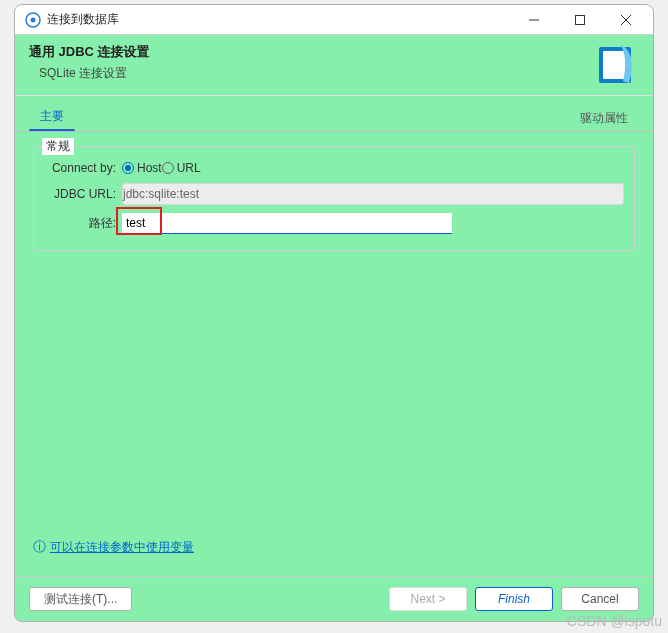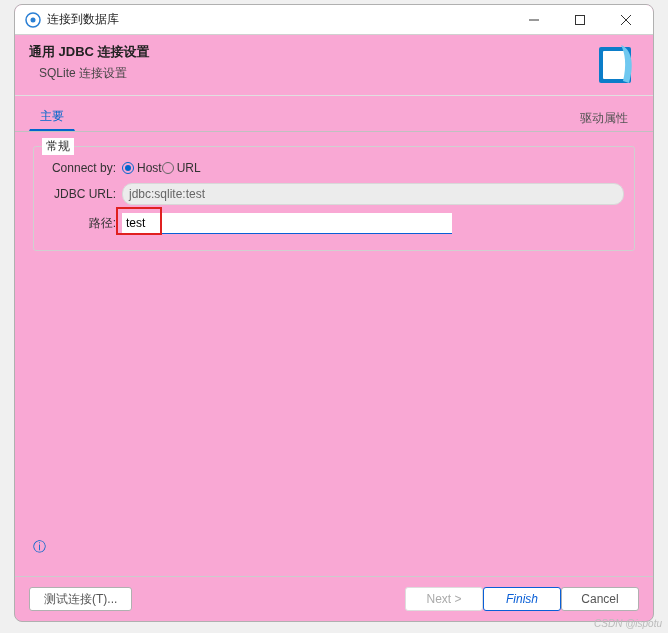--- a/index.html
+++ b/index.html
@@ -1,17 +1,17 @@
 <!DOCTYPE html>
 <html><head>
   <meta charset="utf-8">
   <style>
     * { margin: 0; padding: 0; box-sizing: border-box; font-family: "Microsoft YaHei", "Segoe UI", sans-serif; }
     body { background: #f0f0f0; width: 668px; height: 633px; position: relative; }
-    .window { position: absolute; left: 14px; top: 4px; width: 640px; height: 618px; background: #f9a8d4; border: 1px solid #b0b0b0; border-radius: 8px; display: flex; flex-direction: column; overflow: hidden; }
+    .window { position: absolute; left: 14px; top: 4px; width: 640px; height: 618px; background: #86efac; border: 1px solid #b0b0b0; border-radius: 8px; display: flex; flex-direction: column; overflow: hidden; }
     .titlebar { height: 30px; display: flex; align-items: center; padding: 0 4px 0 10px; background: #fff; border-bottom: 1px solid #d0d0d0; }
     .titlebar-icon { width: 16px; height: 16px; margin-right: 6px; display: inline-flex; }
     .titlebar-title { font-size: 12px; color: #222; flex: 1; }
     .winbtn { width: 46px; height: 28px; display: flex; align-items: center; justify-content: center; font-size: 11px; color: #333; }
     .winbtn svg { width: 10px; height: 10px; }
     .header { display: flex; padding: 8px 14px 10px 14px; border-bottom: 1px solid #e0e0e0; }
     .header-text { flex: 1; }
     .header-title { font-size: 13px; font-weight: bold; color: #222; margin-bottom: 4px; }
     .header-sub { font-size: 12px; color: #444; padding-left: 10px; }
     .header-icon { width: 42px; height: 42px; }
@@ -21,33 +21,33 @@
     .content { flex: 1; padding: 10px 18px; display: flex; flex-direction: column; }
     .fieldset { border: 1px solid #d0d0d0; border-radius: 3px; padding: 14px 10px 16px 10px; position: relative; margin-top: 4px; }
     .fieldset-legend { position: absolute; top: -9px; left: 8px; background: #fff; padding: 0 4px; font-size: 12px; color: #333; }
     .row { display: flex; align-items: center; margin-bottom: 8px; font-size: 12px; color: #333; }
     .row-label { width: 78px; text-align: right; padding-right: 6px; }
     .radio-group { display: flex; align-items: center; }
     .radio-opt { display: inline-flex; align-items: center; gap: 3px; font-size: 12px; }
     .radio { width: 12px; height: 12px; border: 1px solid #666; border-radius: 50%; display: inline-flex; align-items: center; justify-content: center; }
     .radio.checked { border-color: #0066cc; }
     .radio.checked::after { content: ''; width: 6px; height: 6px; background: #0066cc; border-radius: 50%; }
-    .url-box { flex: 1; background: #ececec; border: 1px solid #d8d8d8; padding: 3px 6px; font-size: 12px; color: #666; border-radius: 10px; }
+    .url-box { flex: 1; background: #ececec; border: 1px solid #d8d8d8; padding: 3px 0; font-size: 12px; color: #666; border-radius: 3px; }
     .path-input-wrap { position: relative; flex: 0 0 330px; display: flex; }
     .path-input { width: 100%; border: none; border-bottom: 1.5px solid #0a5fd6; padding: 3px 4px; font-size: 12px; outline: none; font-family: inherit; }
     .red-box { position: absolute; border: 2px solid #e02020; pointer-events: none; }
     .link-row { margin-top: auto; margin-bottom: 10px; font-size: 12px; display: flex; align-items: center; gap: 4px; }
     .info-icon { color: #0066cc; font-size: 13px; }
     .link-text { color: #0066cc; text-decoration: underline; cursor: pointer; }
     .driver-row { font-size: 12px; color: #333; margin-bottom: 6px; }
-    .footer { border-top: 1px solid #ccc; padding: 10px 14px; display: flex; align-items: center; }
+    .footer { border-top: 1px solid #ccc; padding: 10px 14px; display: flex; align-items: center; gap: 8px; }
     .btn { height: 24px; padding: 0 14px; font-size: 12px; background: #fff; border: 1px solid #b0b0b0; border-radius: 3px; color: #555; display: inline-flex; align-items: center; justify-content: center; min-width: 78px; }
     .btn.primary { border-color: #0a5fd6; color: #0a5fd6; font-style: italic; }
     .footer-spacer { flex: 1; }
-    .watermark { position: absolute; right: 6px; bottom: 4px; font-size: 10px; color: #bbb; font-style: italic; }
+    .watermark { position: absolute; right: 6px; bottom: 4px; font-size: 14px; color: #bbb; }
   </style>
 </head>
 <body>
 
 <div class="window">
   <div class="titlebar">
     <span class="titlebar-icon">
       <svg viewBox="0 0 16 16">
           <circle cx="8" cy="8" r="7" fill="#fff" stroke="#2a7fd4" stroke-width="1.5"></circle>
           <circle cx="8" cy="8" r="2.5" fill="#2a7fd4"></circle>
@@ -119,20 +119,21 @@
         <div class="path-input-wrap">
           <input class="path-input" type="text" value="test" style="">
         </div>
       </div>
     </div>
 
     <div style="flex:1"></div>
 
     <div class="link-row">
       <span class="info-icon">ⓘ</span>
+      <span class="link-text">可以在连接参数中使用变量</span>
     </div>
 
   </div>
 
   <div class="footer">
     <button class="btn">测试连接(T)...</button>
     <div class="footer-spacer"></div>
     <button class="btn" style="color:#aaa;border-color:#ddd">Next &gt;</button>
     <button class="btn primary">Finish</button>
     <button class="btn">Cancel</button>

